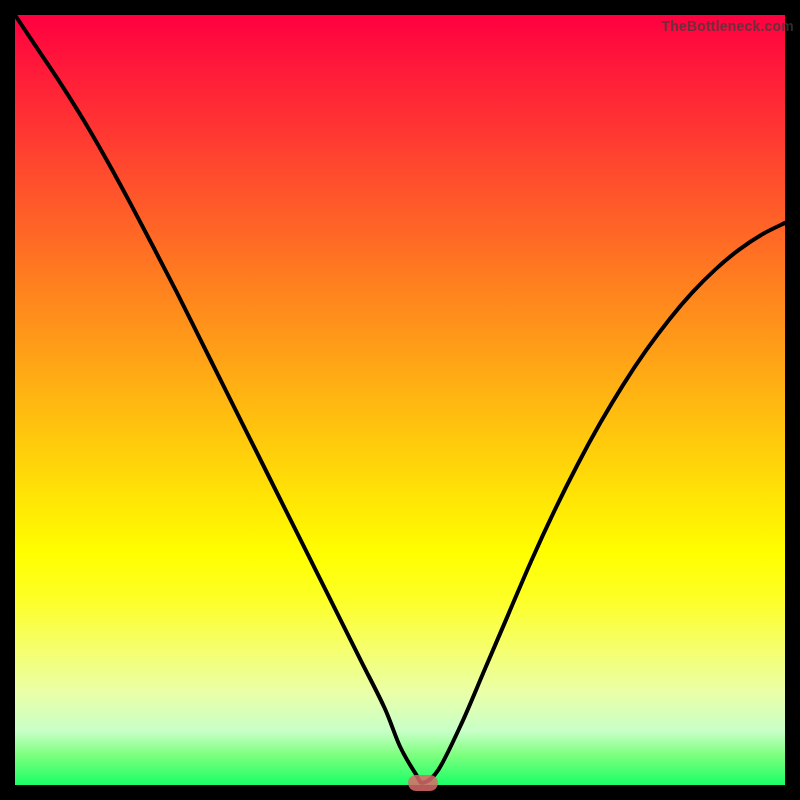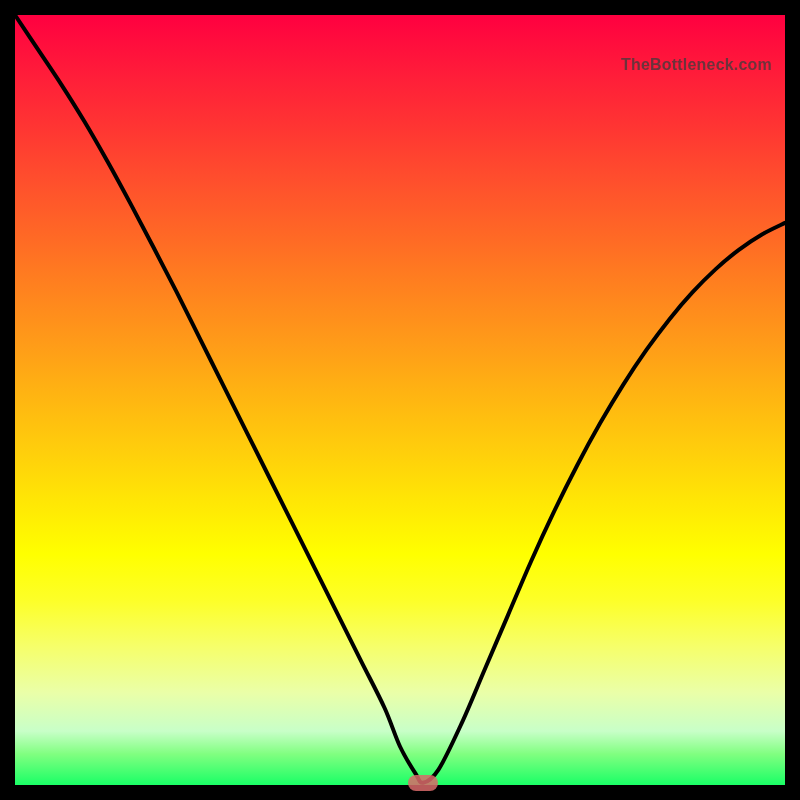--- a/index.html
+++ b/index.html
@@ -31,28 +31,27 @@
       #fdff28 76%,
       #f6ff6a 82%,
       #eaffa8 88%,
       #c8ffc8 93%,
       #80ff80 96%,
       #1aff66 100%);
   }
   .watermark {
     position: absolute;
     top: 18px;
-    right: 28px;
+    right: 6px;
     font-family: Arial, Helvetica, sans-serif;
-    font-size: 16px;
+    font-size: 14px;
     font-weight: 600;
     color: rgba(60,60,60,0.75);
     letter-spacing: 0.2px;
     user-select: none;
-    margin-top: 38px;
   }
   svg.curve {
     position: absolute;
     left: 15px;
     top: 15px;
     width: 770px;
     height: 770px;
     overflow: visible;
   }
   .marker {

